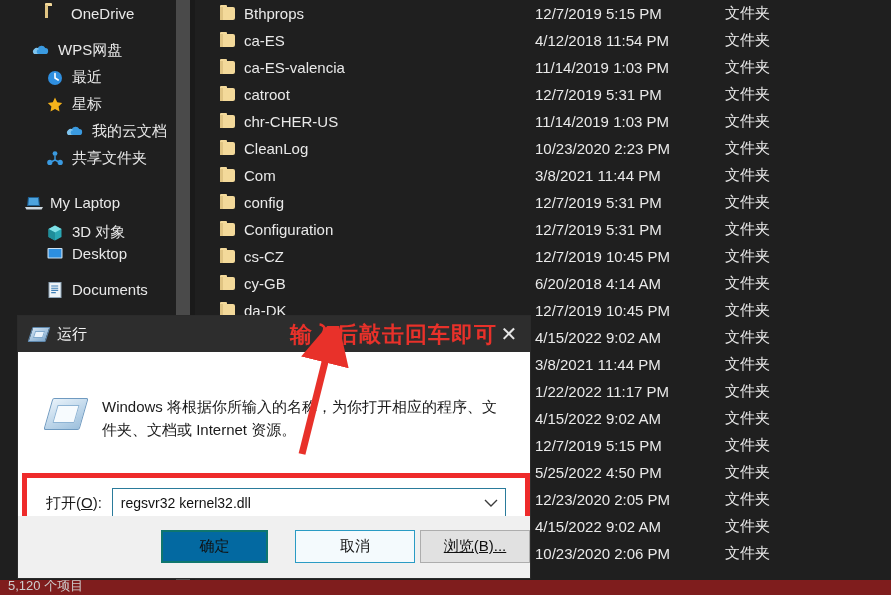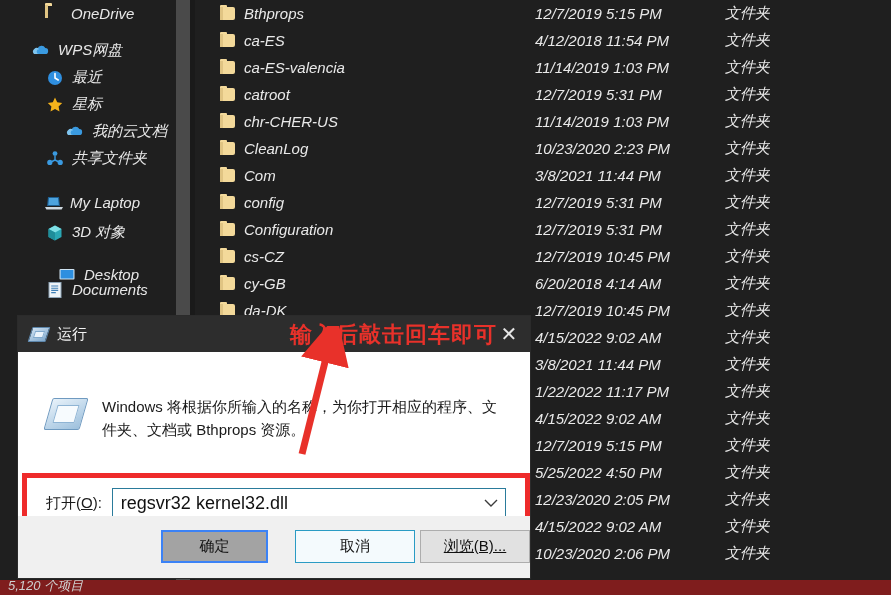--- a/index.html
+++ b/index.html
@@ -5,21 +5,21 @@
   * { box-sizing: border-box; margin: 0; padding: 0; }
   html, body {
     width: 891px; height: 595px;
     overflow: hidden;
     background: #191919;
     font-family: "Liberation Sans", "DejaVu Sans", sans-serif;
   }
   #root { position: relative; width: 891px; height: 595px; background: #191919; }
 
   
-  .explorer { position: absolute; inset: 0; background: #1f1f1f; font-style: italic; }
+  .explorer { position: absolute; inset: 0; background: #1f1f1f; }
 
   .nav-pane {
     position: absolute; left: 0; top: 0; width: 176px; height: 595px;
     background: #1f1f1f;
   }
   .nav-item {
     position: absolute; left: 0; height: 27px;
     display: flex; align-items: center; gap: 8px;
     color: #e8e8e8; font-size: 15px; white-space: nowrap;
   }
@@ -121,39 +121,39 @@
     display: flex; align-items: center; gap: 10px;
   }
   .open-label { color: #1a1a1a; font-size: 15px; white-space: nowrap; }
   .open-label u { text-decoration: underline; }
   .combo {
     position: relative; flex: 1; height: 30px;
     border: 1px solid #2a7b9b; background: #fff;
     display: flex; align-items: center;
   }
   .combo-val {
-    padding-left: 8px; font-size: 18px; color: #111; flex: 1;
+    padding-left: 8px; font-size: 14px; color: #111; flex: 1;
     white-space: nowrap; overflow: hidden;
   }
   .combo-arrow {
     width: 28px; height: 100%; display: flex; align-items: center; justify-content: center;
     color: #3b3b3b; font-size: 13px;
   }
 
   .dlg-footer {
     position: absolute; left: 0; bottom: 0; width: 512px; height: 62px;
     background: #f0f0f0;
   }
   .btn {
     position: absolute; top: 14px; height: 33px;
     background: #e1e1e1; border: 1px solid #adadad;
     color: #111; font-size: 15px;
     display: flex; align-items: center; justify-content: center;
   }
-  .btn.primary { background: #a3a3a3; border: 2px solid #3b82f6; }
+  .btn.primary { background: #0369a1; border: 2px solid #0f766e; }
   .btn.cancel { background: #f4fafd; border: 1px solid #2a9bc4; }
 
   
   .anno-text {
     position: absolute; left: 290px; top: 320px;
     color: #e8312a; font-size: 22px; font-weight: bold;
     letter-spacing: 1px; white-space: nowrap;
   }
   .anno-arrow { position: absolute; left: 280px; top: 326px; width: 130px; height: 136px; }
 </style>
@@ -199,37 +199,37 @@
           </div>
           <div class="nav-item" style="top: 145px; padding-left: 46px;">
             <span class="nav-ico"><svg width="18" height="18" viewBox="0 0 18 18">
                 <circle cx="9" cy="3.6" r="2.4" fill="#3a9ae0"></circle>
                 <circle cx="3.8" cy="12.4" r="2.6" fill="#3a9ae0"></circle>
                 <circle cx="14.2" cy="12.4" r="2.6" fill="#3a9ae0"></circle>
                 <path d="M9 6v4M9 10l-4 2M9 10l4 2" stroke="#3a9ae0" stroke-width="1.4" fill="none"></path>
               </svg></span>
             <span>共享文件夹</span>
           </div>
-          <div class="nav-item" style="top: 189px; padding-left: 44px;">
+          <div class="nav-item" style="top: 189px; padding-left: 24px;">
             <span class="nav-ico"><svg width="20" height="18" viewBox="0 0 20 18">
                 <path d="M4 3h11l1 9H3z" fill="#1d5e91"></path>
                 <path d="M5 4h9l.8 7H4.3z" fill="#4da3dd"></path>
                 <path d="M1 13h18l-1.4 2.4H2.4z" fill="#cfd8de"></path>
               </svg></span>
             <span>My Laptop</span>
           </div>
           <div class="nav-item" style="top: 219px; padding-left: 46px;">
             <span class="nav-ico"><svg width="18" height="18" viewBox="0 0 18 18">
                 <path d="M9 1.5l6.5 3.4v8L9 16.4 2.5 12.9v-8z" fill="#2aa7b4"></path>
                 <path d="M9 1.5l6.5 3.4L9 8.4 2.5 4.9z" fill="#7fe0e6"></path>
                 <path d="M9 8.4v8L2.5 12.9v-8z" fill="#1f8d9a"></path>
               </svg></span>
             <span>3D 对象</span>
           </div>
-          <div class="nav-item" style="top: 261px; padding-left: 58px;">
+          <div class="nav-item" style="top: 240px; padding-left: 46px;">
             <span class="nav-ico"><svg width="18" height="18" viewBox="0 0 18 18">
                 <rect x="1.5" y="3" width="15" height="10.5" rx="1" fill="#cfe3f2"></rect>
                 <rect x="2.6" y="4" width="12.8" height="8.5" fill="#2d8fe0"></rect>
               </svg></span>
             <span>Desktop</span>
           </div>
           <div class="nav-item" style="top: 276px; padding-left: 46px;">
             <span class="nav-ico"><svg width="18" height="18" viewBox="0 0 18 18">
                 <rect x="3" y="1.5" width="12" height="15" fill="#eef3f7" stroke="#8fa6b8"></rect>
                 <path d="M5.2 5h7M5.2 7.2h7M5.2 9.4h7M5.2 11.6h4.6" stroke="#3f7fb5" stroke-width="1.1"></path>
@@ -388,21 +388,21 @@
     <div class="dlg-title">
       <span class="dlg-ico"></span>
       <span class="dlg-title-text">运行</span>
       <span class="dlg-close">✕</span>
     </div>
 
     <div class="dlg-body">
 
       <div class="dlg-msg-row">
         <span class="app-ico"></span>
-        <div class="dlg-msg">Windows 将根据你所输入的名称，为你打开相应的程序、文件夹、文档或 Bthprops 资源。</div>
+        <div class="dlg-msg">Windows 将根据你所输入的名称，为你打开相应的程序、文件夹、文档或 Internet 资源。</div>
       </div>
 
       <div class="redbox"></div>
 
       <div class="open-row">
         <span class="open-label"><span>打开(</span><u>O</u><span>):</span></span>
         <div class="combo">
           <div class="combo-val" placeholder="">regsvr32 kernel32.dll</div>
           <div class="combo-arrow">
             <svg width="14" height="9" viewBox="0 0 14 9" aria-hidden="true">

